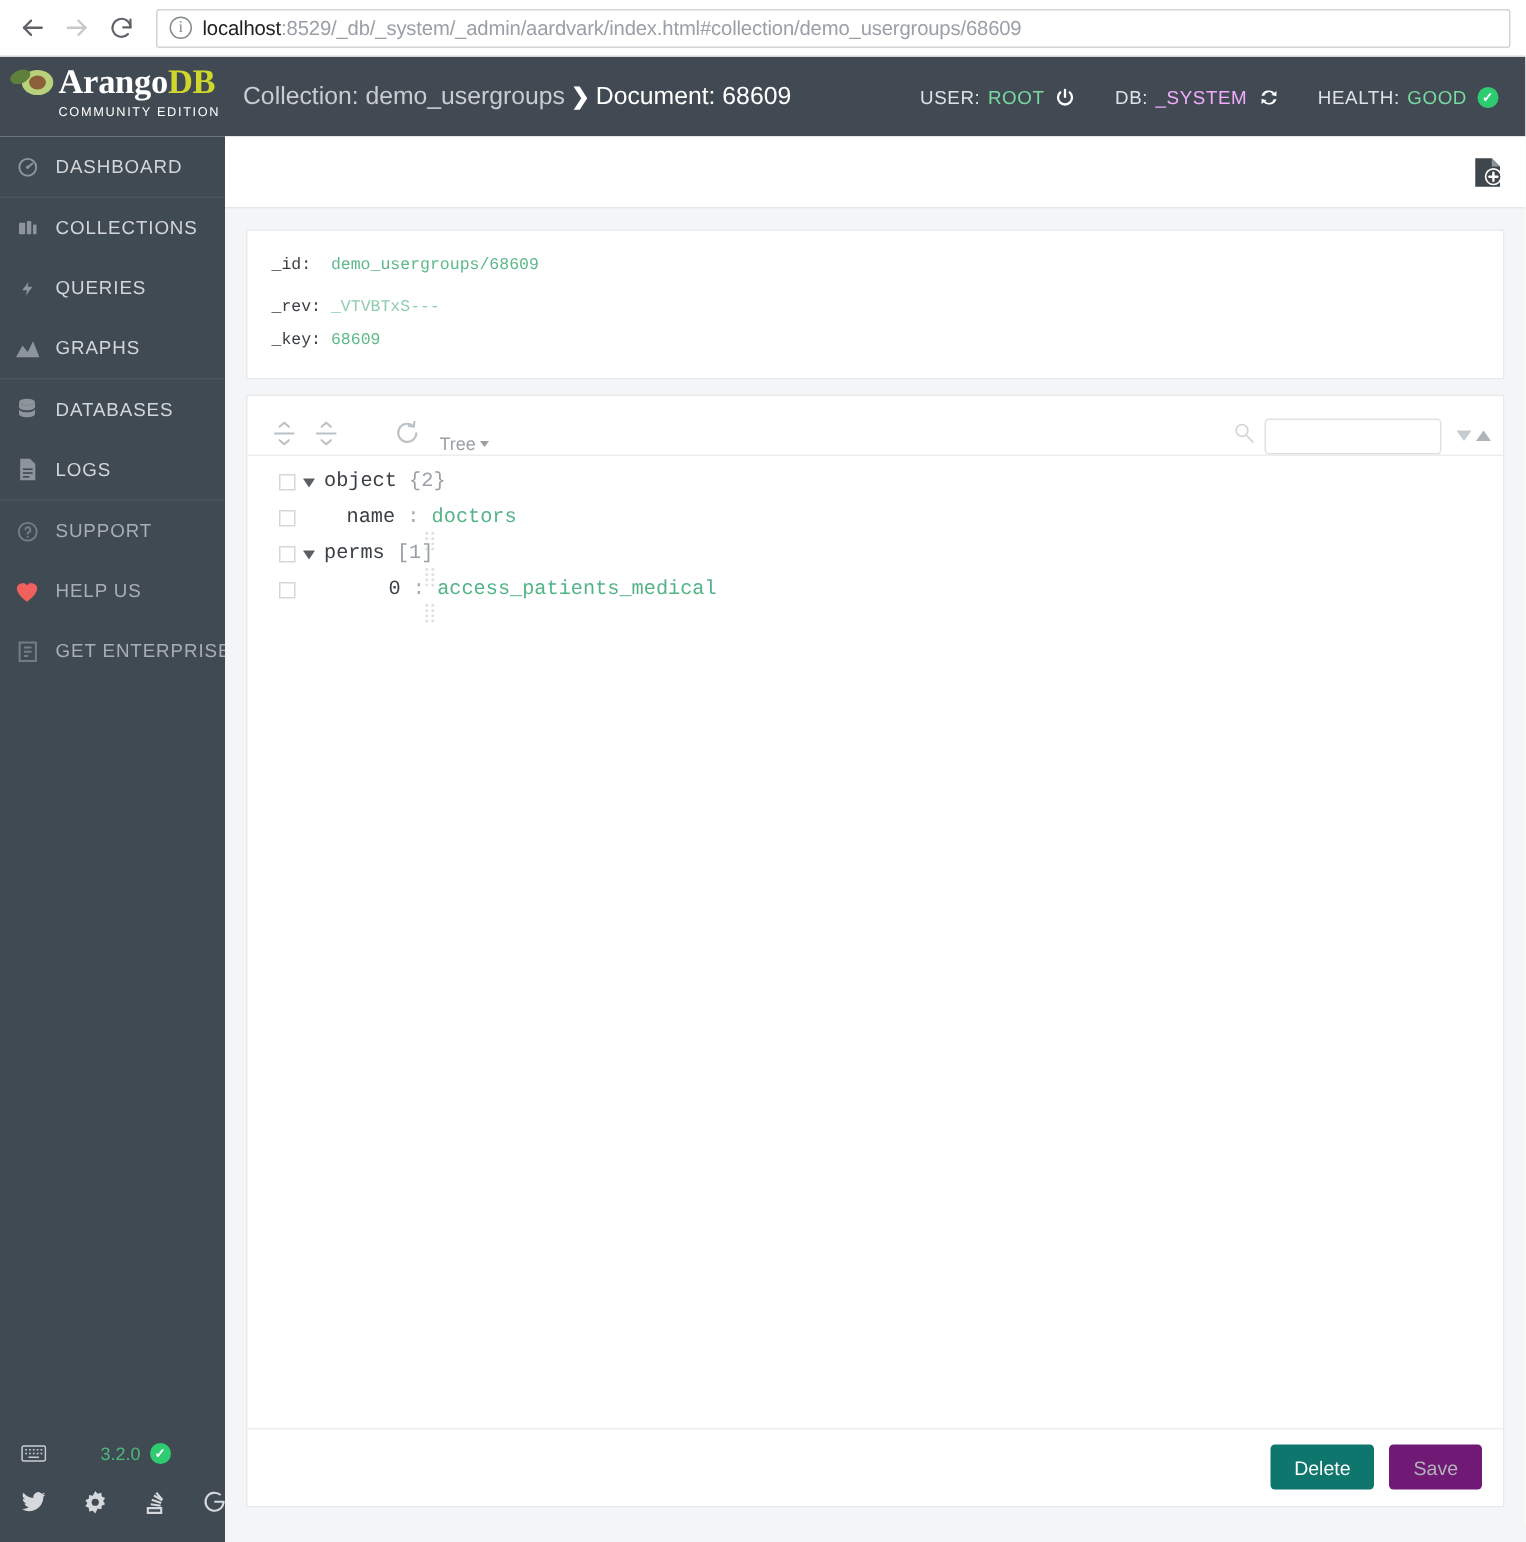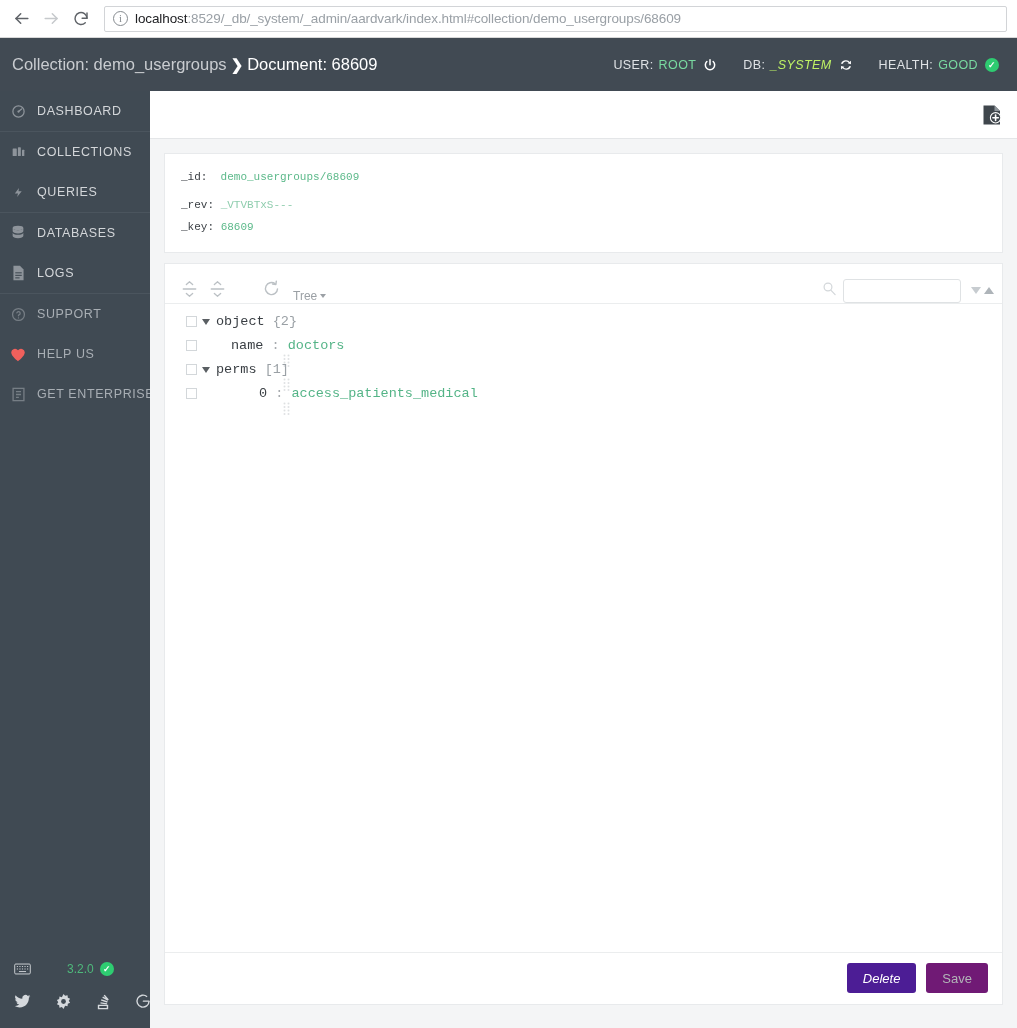--- a/index.html
+++ b/index.html
@@ -128,21 +128,21 @@
   }
   .status-item {
     display: flex;
     align-items: center;
     font-size: 12.5px;
     letter-spacing: 0.4px;
     color: #dfe2e5;
     white-space: nowrap;
   }
   .status-item .val { color: #79d9a0; margin-left: 5px; }
-  .status-item .val.dim { color: #bef264; font-style: italic; }
+  .status-item .val.dim { color: #f0abfc; }
   .status-ico { margin-left: 7px; display: flex; align-items: center; }
   .green-check {
     width: 14px; height: 14px;
     border-radius: 50%;
     background: #2ecc71;
     display: inline-flex;
     align-items: center; justify-content: center;
     color: #fff; font-size: 9px; font-weight: bold;
     line-height: 14px;
   }
@@ -367,21 +367,21 @@
   .btn {
     height: 30px;
     padding: 0 16px;
     border: none;
     border-radius: 3px;
     font-size: 13px;
     color: #fff;
     cursor: pointer;
     font-family: "Liberation Sans", sans-serif;
   }
-  .btn-delete { background: #4c1d95; font-style: italic; }
+  .btn-delete { background: #0f766e; }
   .btn-save { background: #701a75; color: #b2b5b8; }
 </style>
 </head>
 <body>
 
 <div id="browser-bar">
   <div class="nav-btn">
     <svg width="19" height="19" viewBox="0 0 24 24" fill="none" stroke="currentColor" stroke-width="1.9" stroke-linecap="round" stroke-linejoin="round">
         <line x1="20" y1="12" x2="5" y2="12"></line>
         <polyline points="11,18 5,12 11,6"></polyline>
@@ -401,20 +401,33 @@
   </div>
   <div id="url-box">
     <div id="info-icon">i</div>
     <div id="url-text"><span class="host">localhost</span><span>:8529/_db/_system/_admin/aardvark/index.html#collection/demo_usergroups/68609</span></div>
   </div>
 </div>
 
 <div id="app">
 
   <div id="navbar">
+    <div id="logo-area">
+      <div id="logo-row">
+        <span id="logo-mark">
+          <svg width="30" height="22" viewBox="0 0 30 22">
+            <ellipse cx="19" cy="11" rx="10.5" ry="8.4" fill="#b7d27a"></ellipse>
+            <ellipse cx="19" cy="11" rx="5.6" ry="4.6" fill="#8a5f3a"></ellipse>
+            <ellipse cx="7.5" cy="7.2" rx="7" ry="4.4" fill="#5f7f3d" transform="rotate(-22 7.5 7.2)"></ellipse>
+          </svg>
+        </span>
+        <span id="logo-text"><span>Arango</span><span class="db">DB</span></span>
+      </div>
+      <div id="logo-sub">COMMUNITY EDITION</div>
+    </div>
 
     <div id="breadcrumb"><span>Collection: demo_usergroups</span><span class="chev">❯</span><span class="doc">Document: 68609</span></div>
 
     <div id="statusbar">
       <div class="status-item">
         <span>USER:</span>
         <span class="val">ROOT</span>
         <span class="status-ico">
           <svg width="14" height="14" viewBox="0 0 24 24" fill="none" stroke="#ffffff" stroke-width="2.6" stroke-linecap="round">
               <path d="M12 3.2v8.2"></path>
@@ -466,20 +479,28 @@
       </span>
       <span class="lbl">COLLECTIONS</span>
     </div>
     <div class="nav-item">
       <span class="ico">
         <svg width="11" height="15" viewBox="0 0 24 24" fill="#ced2d6">
             <polygon points="13,2 4,14 11,14 9,22 19,9 12,9"></polygon>
           </svg>
       </span>
       <span class="lbl">QUERIES</span>
+    </div>
+    <div class="nav-item">
+      <span class="ico">
+        <svg width="17" height="13" viewBox="0 0 24 18" fill="#ced2d6">
+            <polygon points="1,17 7,6 12,12 17,2 23,17"></polygon>
+          </svg>
+      </span>
+      <span class="lbl">GRAPHS</span>
     </div>
     <div class="nav-sep"></div>
     <div class="nav-item">
       <span class="ico">
         <svg width="14" height="16" viewBox="0 0 20 24" fill="#ced2d6">
             <ellipse cx="10" cy="4.5" rx="8" ry="3.2"></ellipse>
             <path d="M2 4.5v5c0 1.8 3.6 3.2 8 3.2s8-1.4 8-3.2v-5c0 1.8-3.6 3.2-8 3.2S2 6.3 2 4.5z"></path>
             <path d="M2 11.5v5c0 1.8 3.6 3.2 8 3.2s8-1.4 8-3.2v-5c0 1.8-3.6 3.2-8 3.2S2 13.3 2 11.5z"></path>
           </svg>
       </span>

